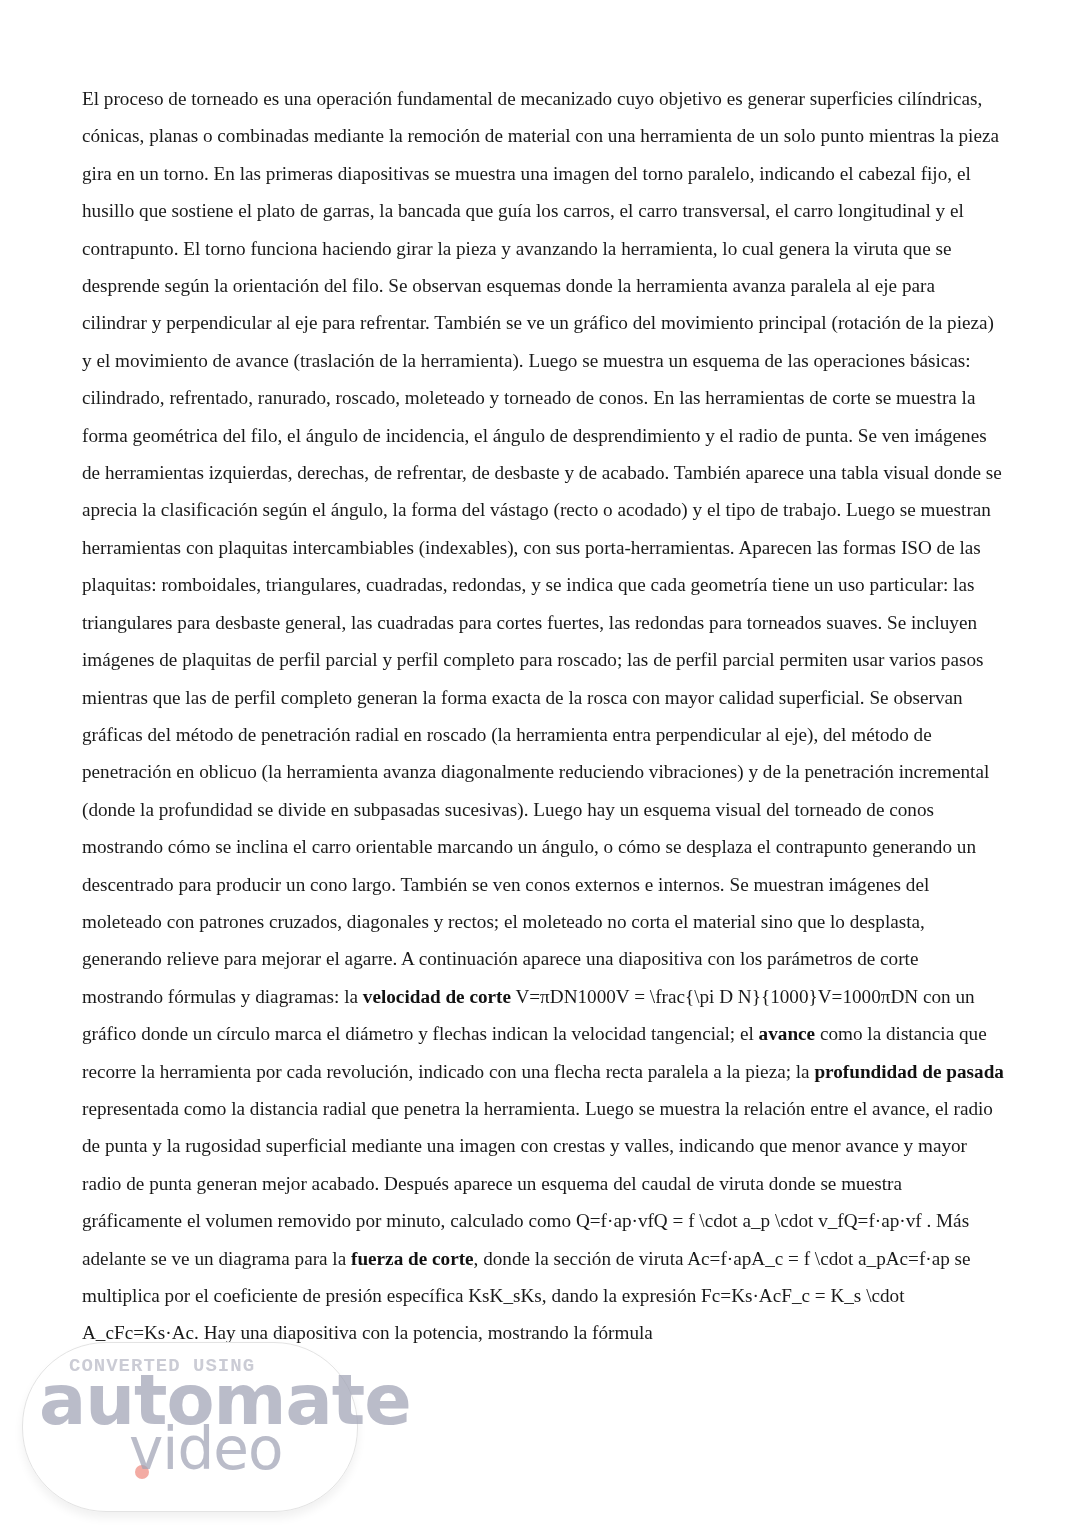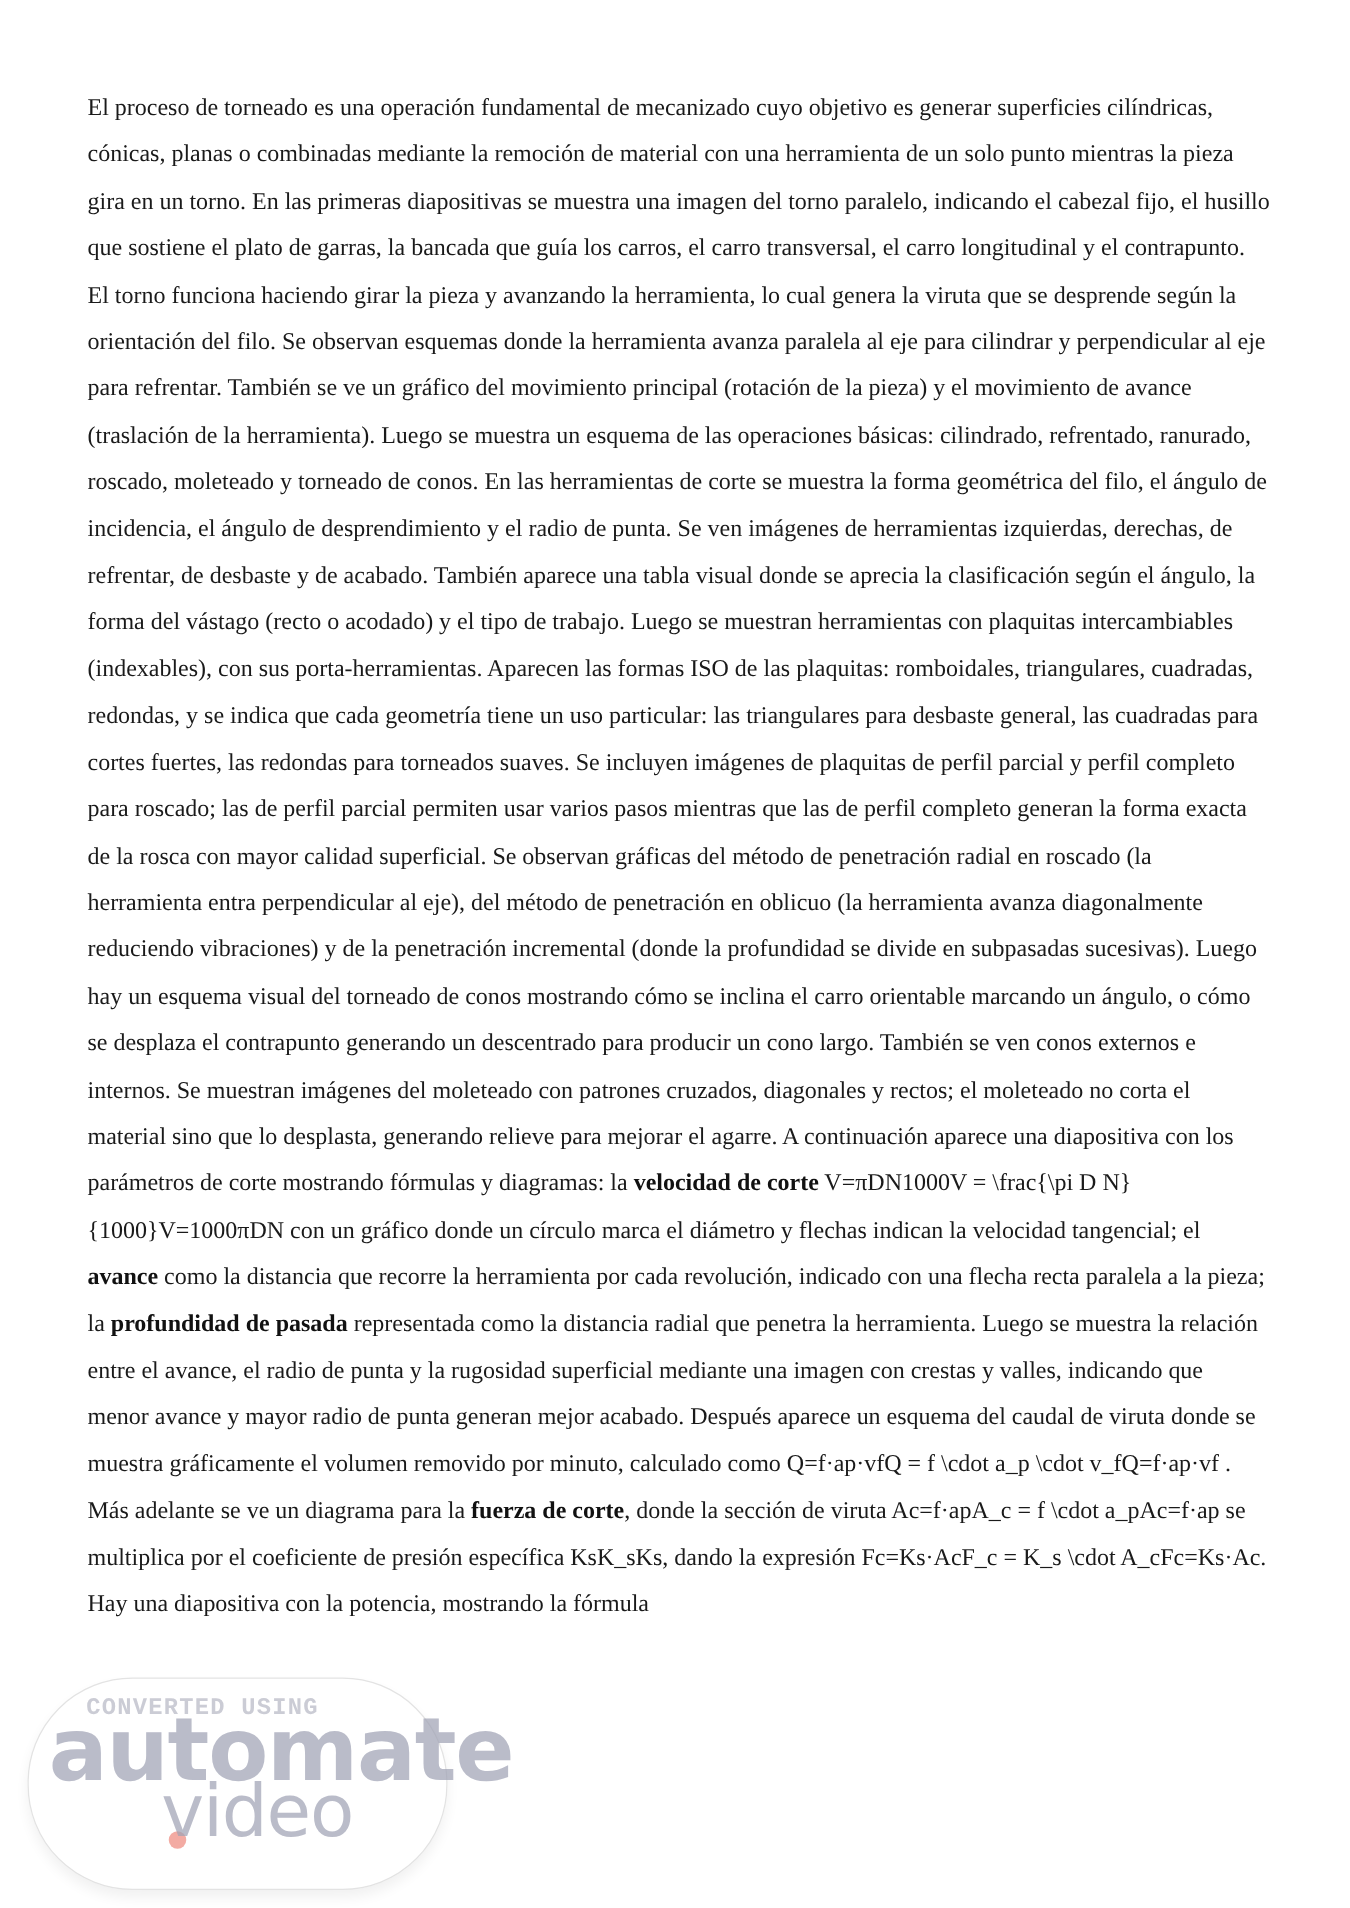--- a/index.html
+++ b/index.html
@@ -13,21 +13,21 @@
       position: relative;
       overflow: hidden;
     }
     .page {
       position: absolute;
       left: 66px;
       top: 64px;
       width: 954px;
     }
     .doc-paragraph {
-      margin: 4px;
+      margin: 16px;
       font-family: "Liberation Serif", "DejaVu Serif", serif;
       font-size: 19.2px;
       line-height: 37.4px;
       color: #1a1a1a;
       text-align: left;
       letter-spacing: 0;
       word-spacing: 0;
     }
     .doc-paragraph b {
       font-weight: bold;

